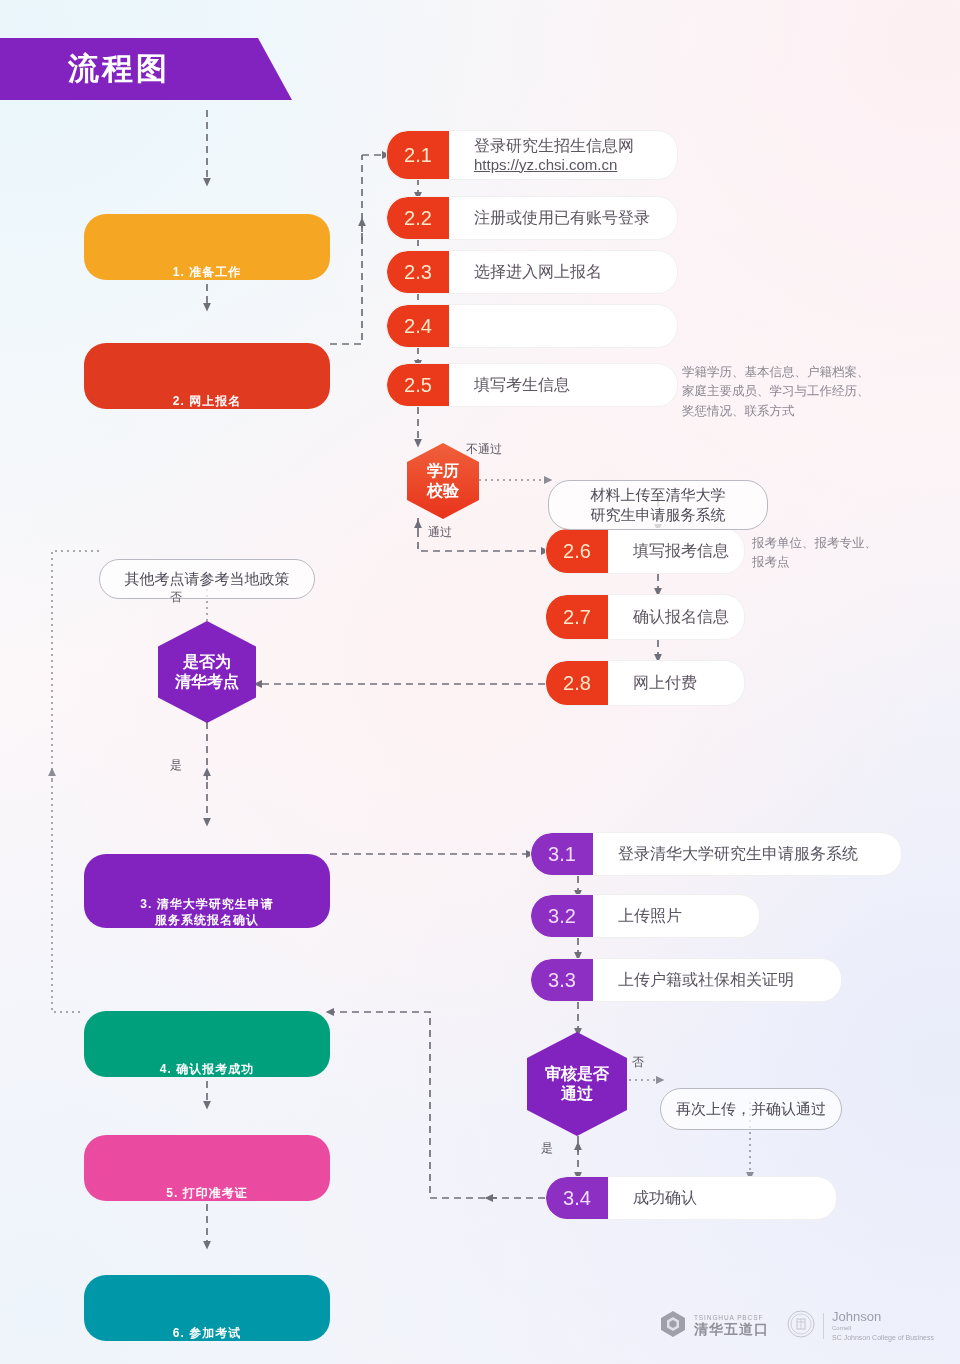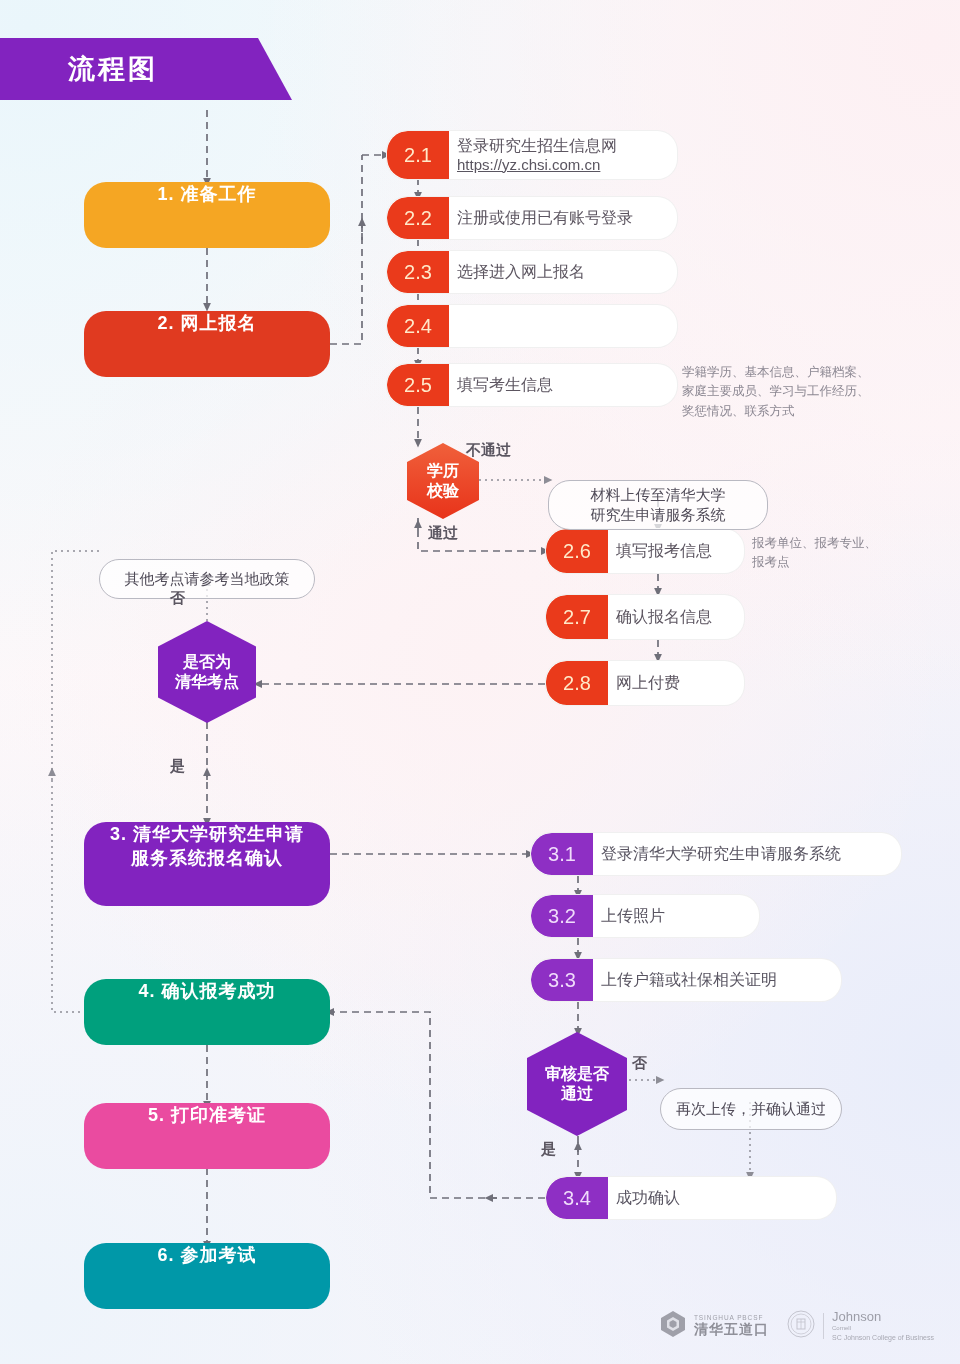--- a/index.html
+++ b/index.html
@@ -19,45 +19,45 @@
       linear-gradient(160deg,#f6fbfd 0%,#fdf7f9 45%,#f4f4fb 100%);
   }
   
   #banner{
     position:absolute;left:0;top:38px;width:292px;height:62px;
     background:#8223bf;
     clip-path:polygon(0 0, 258px 0, 292px 62px, 0 62px);
     display:flex;align-items:center;
   }
   #banner .txt{
-    color:#ffffff;font-size:27px;font-weight:bold;letter-spacing:3px;
+    color:#ffffff;font-size:31px;font-weight:bold;letter-spacing:3px;
     margin-left:68px;
   }
   
   #links{position:absolute;left:0;top:0;width:960px;height:1364px;}
   
   .node{position:absolute;box-sizing:border-box;}
   
   .stage{
-    border-radius:22px;display:flex;align-items:flex-start;justify-content:center;
-    color:#fff;font-weight:bold;font-size:18px;letter-spacing:1px;
-    text-align:center;line-height:1.35;
+    border-radius:22px;display:flex;align-items:flex-end;justify-content:center;
+    color:#fff;font-weight:bold;font-size:12px;letter-spacing:1px;
+    text-align:center;line-height:1.35;margin-top:32px;
   }
   
   .substep{
     display:flex;align-items:stretch;border-radius:21px;overflow:hidden;
     background:#fff;border:1px solid rgba(0,0,0,.06);
   }
   .substep .num{
     flex:0 0 62px;display:flex;align-items:center;justify-content:center;
     color:#fff;font-size:20px;font-weight:500;
     border-radius:21px 0 0 21px;
   }
   .substep .lbl{
-    flex:1;display:flex;align-items:center;padding-left:8px;
+    flex:1;display:flex;align-items:center;padding-left:25px;
     font-size:16px;line-height:1.3;color:#4b4b55;
   }
   .substep.red .num{background:#ea3a1b;color:#ffe9c9;}
   .substep.red .lbl{color:#5c5560;}
   .substep.purple .num{background:#8e2fc4;color:#f0dcfb;}
   .substep.purple .lbl{color:#585461;}
   .substep .lbl .url{
     display:block;text-decoration:underline;font-size:15px;color:#5a5560;
   }
   
@@ -74,21 +74,21 @@
   }
   .hex.red{background:linear-gradient(180deg,#f0603b,#e8331a);margin-left:24px;}
   .hex.purple{background:#8223bf;}
   
   .annot{
     position:absolute;font-size:12.5px;line-height:1.55;color:#8b8792;
     white-space:pre-line;
   }
   
   .elabel{
-    position:absolute;font-size:15px;color:#5b5661;font-weight:bold;
+    position:absolute;font-size:12px;color:#5b5661;
   }
   
   #footer{position:absolute;left:660px;top:1300px;width:290px;height:52px;
           display:flex;align-items:center;gap:18px;opacity:.62;}
   .logo{display:flex;align-items:center;gap:8px;}
   .logo .mark{flex:0 0 auto;}
   .logo .ltext{display:flex;flex-direction:column;justify-content:center;}
   .logo .l1{font-size:6.5px;letter-spacing:.9px;color:#6d6d76;}
   .logo .l2{font-size:14px;font-weight:bold;color:#55555e;letter-spacing:1px;}
   .divider{width:1px;height:26px;background:#bdbdc6;}
@@ -175,21 +175,21 @@
   </svg>
 
   <div class="node stage" style="left:84px;top:182px;width:246px;height:66px;background:#f5a623;">
     <span>1. 准备工作</span>
   </div>
 
   <div class="node stage" style="left:84px;top:311px;width:246px;height:66px;background:#e03a20;">
     <span>2. 网上报名</span>
   </div>
 
-  <div class="node stage" style="left:84px;top:822px;width:246px;height:84px;background:#8223bf;white-space:pre-line;">
+  <div class="node stage" style="left:84px;top:822px;width:246px;height:74px;background:#8223bf;white-space:pre-line;">
     <span>3. 清华大学研究生申请
 服务系统报名确认</span>
   </div>
 
   <div class="node stage" style="left:84px;top:979px;width:246px;height:66px;background:#00a07d;">
     <span>4. 确认报考成功</span>
   </div>
 
   <div class="node stage" style="left:84px;top:1103px;width:246px;height:66px;background:#ea4ba0;">
     <span>5. 打印准考证</span>

